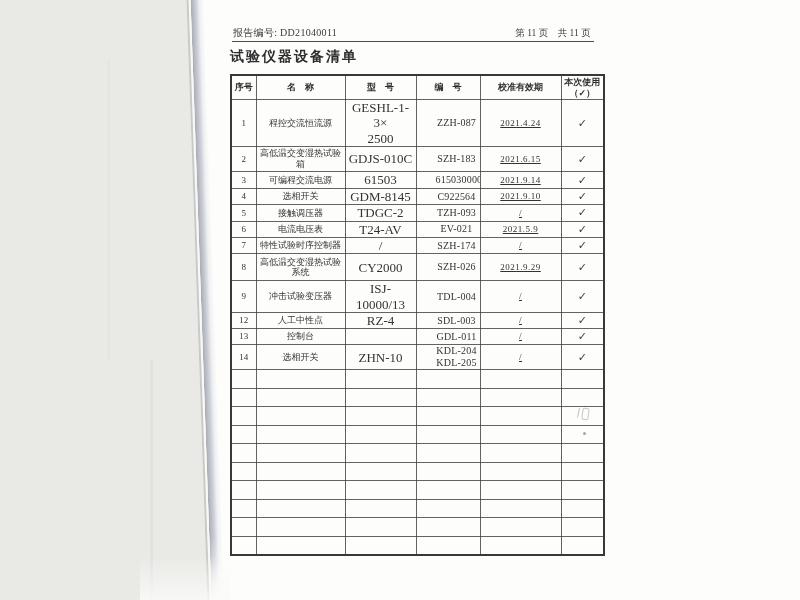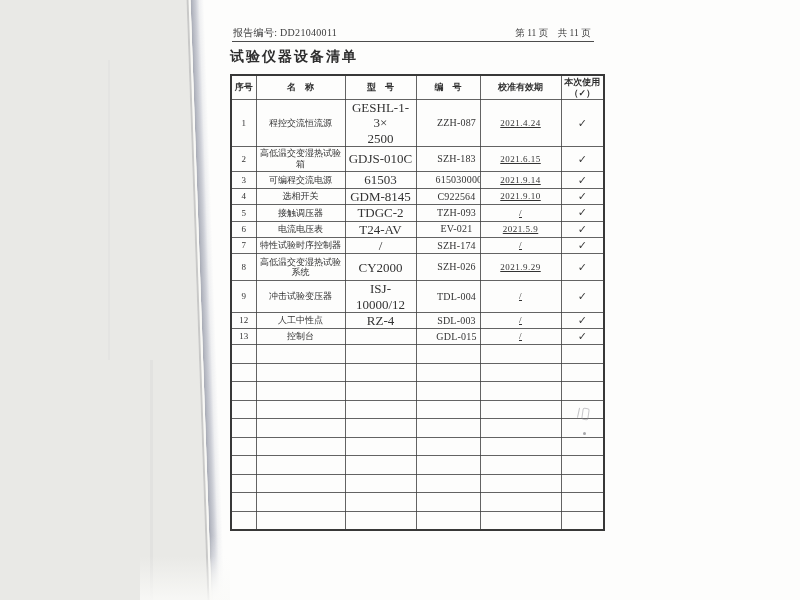--- a/index.html
+++ b/index.html
@@ -194,38 +194,47 @@
             <td class="c-name">高低温交变湿热试验
 系统</td>
             <td class="c-model">CY2000</td>
             <td class="c-serial">SZH-026</td>
             <td class="c-date">2021.9.29</td>
             <td class="c-check">✓</td>
           </tr>
           <tr style="height: 15px;">
             <td class="c-no">9</td>
             <td class="c-name">冲击试验变压器</td>
-            <td class="c-model">ISJ-10000/12</td>
+            <td class="c-model">ISJ-10000/13</td>
             <td class="c-serial">TDL-004</td>
             <td class="c-date">/</td>
             <td class="c-check">✓</td>
           </tr>
           <tr style="height: 15px;">
             <td class="c-no">12</td>
             <td class="c-name">人工中性点</td>
             <td class="c-model">RZ-4</td>
             <td class="c-serial">SDL-003</td>
             <td class="c-date">/</td>
             <td class="c-check">✓</td>
           </tr>
           <tr style="height: 16px;">
             <td class="c-no">13</td>
             <td class="c-name">控制台</td>
             <td class="c-model"></td>
-            <td class="c-serial">GDL-015</td>
+            <td class="c-serial">GDL-011</td>
+            <td class="c-date">/</td>
+            <td class="c-check">✓</td>
+          </tr>
+          <tr style="height: 25px;">
+            <td class="c-no">14</td>
+            <td class="c-name">选相开关</td>
+            <td class="c-model">ZHN-10</td>
+            <td class="c-serial">KDL-204
+KDL-205</td>
             <td class="c-date">/</td>
             <td class="c-check">✓</td>
           </tr>
           <tr style="height: 18.5px;">
             <td class="c-no"></td>
             <td class="c-name"></td>
             <td class="c-model"></td>
             <td class="c-serial"></td>
             <td class="c-date"></td>
             <td class="c-check"></td>

